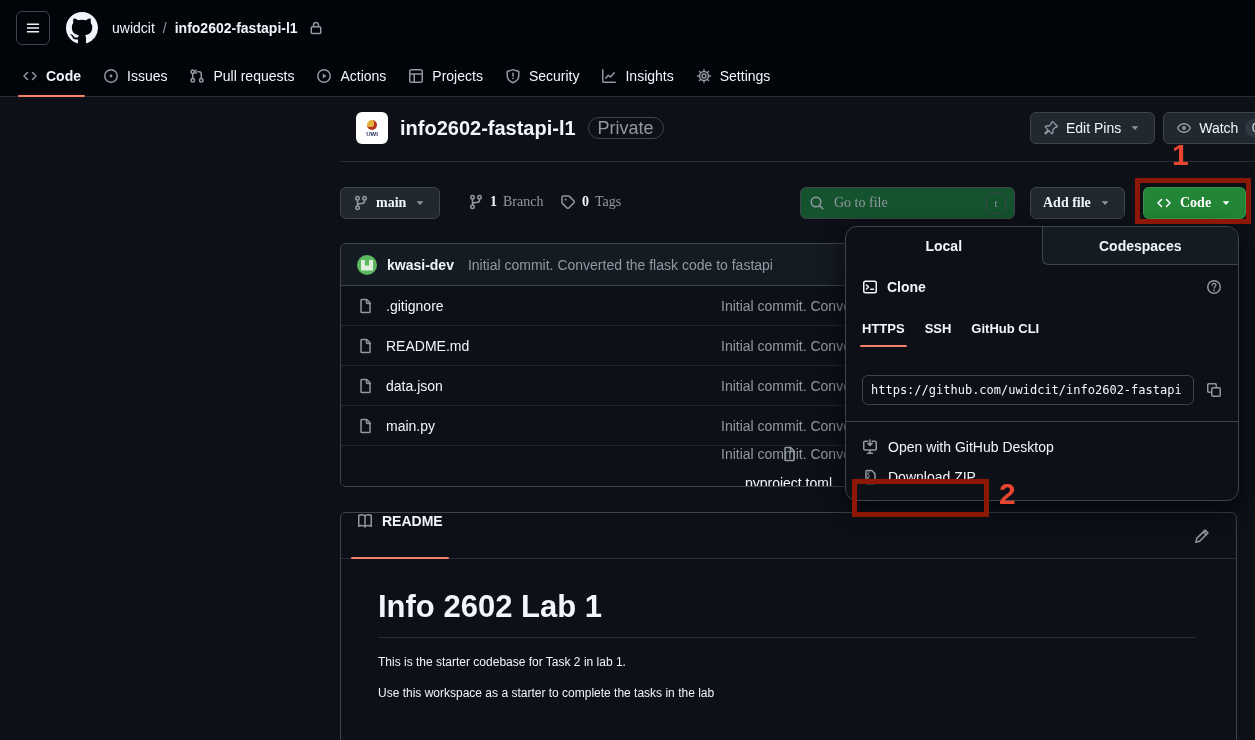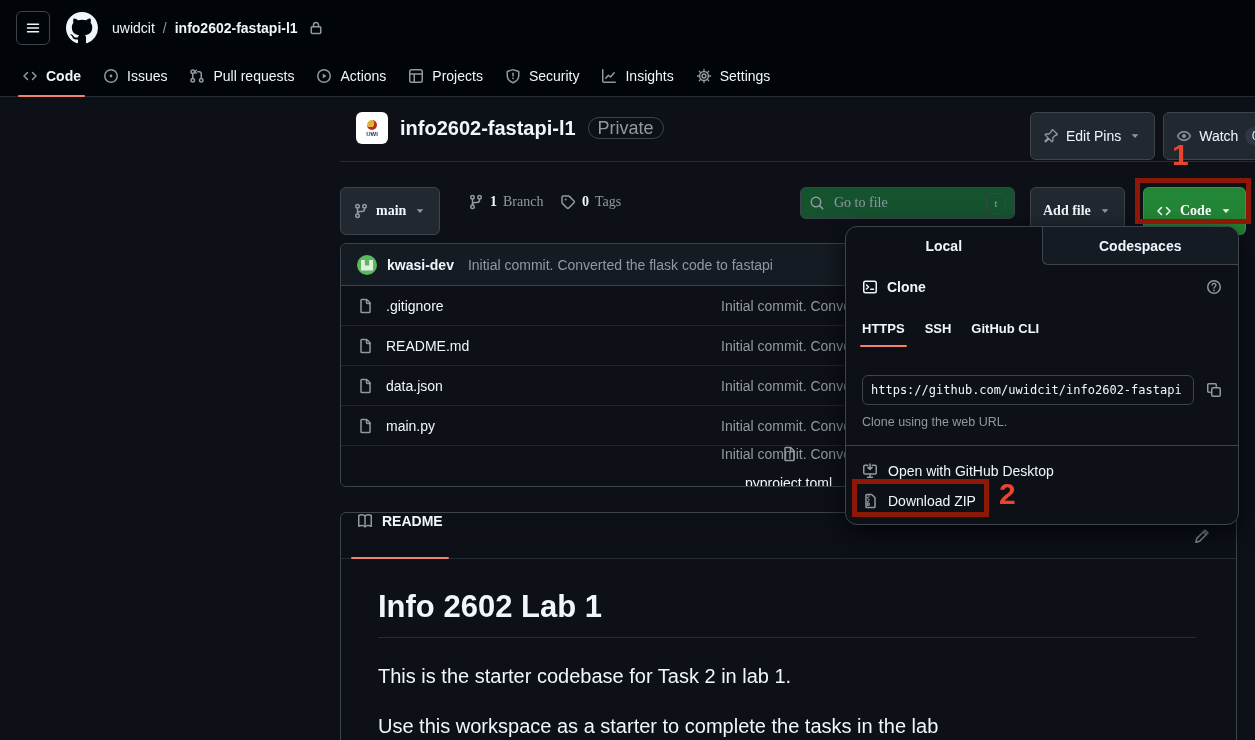--- a/index.html
+++ b/index.html
@@ -33,21 +33,21 @@
   .avatar-uwi{width:32px;height:32px;border-radius:6px;background:#ffffff;display:flex;flex-direction:column;
               align-items:center;justify-content:center;line-height:1;}
   .avatar-uwi .crest{width:10px;height:10px;border-radius:50%;
               background:radial-gradient(circle at 35% 35%,#e4b23a 0 40%,#b5301f 41% 100%);}
   .avatar-uwi .uwi-txt{font-size:6px;font-weight:700;color:#1d2c57;margin-top:1px;}
   .repo-name{font-size:20px;font-weight:600;}
   .badge-private{border:1px solid #3d444d;color:#9198a1;font-size:18px;font-weight:500;
                  padding:1px 9px;border-radius:999px;line-height:18px;}
   .repo-actions{position:absolute;top:15px;left:690px;display:flex;gap:8px;white-space:nowrap;}
 
-  .btn{height:48px;box-sizing:border-box;display:inline-flex;align-items:center;gap:7px;padding:4px 12px;
+  .btn{height:32px;box-sizing:border-box;display:inline-flex;align-items:center;gap:7px;padding:4px 12px;
        background:#212830;border:1px solid #3d444d;border-radius:6px;color:#f0f6fc;
        font-size:14px;font-weight:500;cursor:pointer;font-family:inherit;}
   .btn .bicon{color:#9198a1;display:flex;}
   .caret{display:flex;color:#9198a1;}
   .counter{background:#2f3742;border-radius:999px;font-size:12px;font-weight:500;padding:0 6px;
            min-width:8px;text-align:center;line-height:18px;}
 
   
   .toolbar{position:relative;height:32px;margin-top:25px;font-family:Liberation Serif, serif;}
   .branch-sel{position:absolute;left:0;top:0;}
@@ -89,21 +89,21 @@
   .readme-box{margin-top:25px;width:897px;border:1px solid #3d444d;border-radius:6px;box-sizing:border-box;height:260px;}
   .readme-head{position:relative;height:46px;border-bottom:1px solid #262c36;display:flex;align-items:center;
                justify-content:space-between;padding:0 16px;box-sizing:border-box;}
   .readme-tab{position:relative;display:flex;gap:9px;font-size:14px;font-weight:600;
               height:100%;cursor:pointer;}
   .readme-tab .ticon{color:#9198a1;display:flex;}
   .readme-tab::after{content:"";position:absolute;left:-6px;right:-6px;bottom:-1px;height:2px;background:#f78166;border-radius:3px;}
   .readme-pencil{color:#9198a1;display:flex;margin-right:10px;cursor:pointer;}
   .readme-body{padding:30px 40px 40px 37px;}
   .readme-title{margin:0;font-size:31px;font-weight:600;padding-bottom:12px;border-bottom:1px solid #262c36;}
-  .readme-p{margin:27px 0 0;font-size:20px;color:#f0f6fc;}
+  .readme-p{margin:17px 0 0;font-size:12px;color:#f0f6fc;}
 
   
   .code-pop{position:absolute;left:845px;top:226px;width:394px;box-sizing:border-box;background:#0d1117;
             border:1px solid #3d444d;border-radius:12px;z-index:20;overflow:hidden;
             box-shadow:0 8px 24px rgba(1,4,9,.85);}
   .pop-tabs{display:flex;height:38px;}
   .pop-tab{flex:1;display:flex;align-items:center;justify-content:center;font-size:14px;font-weight:600;
            color:#f0f6fc;cursor:pointer;}
   .pop-tab.inactive{background:#151b23;border-left:1px solid #3d444d;border-bottom:1px solid #3d444d;
            border-top-right-radius:12px;border-bottom-left-radius:6px;}
@@ -541,21 +541,20 @@
         <span class="proto">GitHub CLI</span>
       </div>
       <div class="url-row">
         <input class="url-input" type="text" readonly="" value="https://github.com/uwidcit/info2602-fastapi" style="">
         <span class="copy-btn">
             <svg class="oct" width="16" height="16">
               <use href="#i-copy"></use>
             </svg>
           </span>
       </div>
-      <div class="clone-hint">Clone using the web URL.</div>
       <div class="pop-divider"></div>
       <div class="pop-item first">
         <span class="picon">
             <svg class="oct" width="16" height="16">
               <use href="#i-desktop-dl"></use>
             </svg>
           </span>
         <span>Open with GitHub Desktop</span>
       </div>
       <div class="pop-item">

